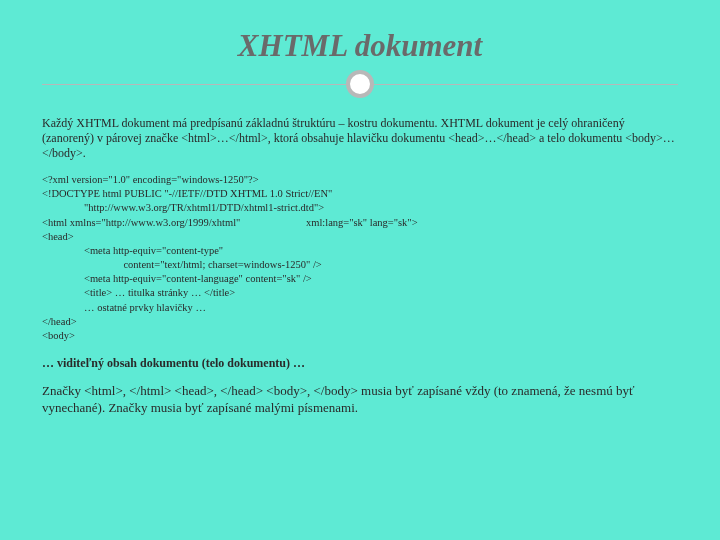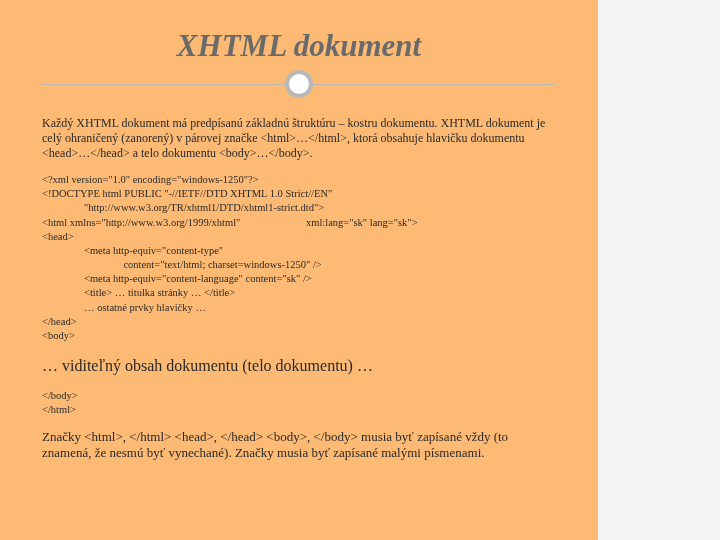--- a/index.html
+++ b/index.html
@@ -4,23 +4,23 @@
 <style>
   * { margin: 0; padding: 0; box-sizing: border-box; }
   body {
     width: 720px;
     height: 540px;
     background: #f5f5f5;
     font-family: Georgia, 'Times New Roman', serif;
     overflow: hidden;
   }
   .slide {
-    width: 598px;
+    width: 720px;
     height: 540px;
-    background: #fdba74;
+    background: #5eead4;
     position: relative;
     padding: 28px 42px 20px 42px;
   }
   .title {
     font-size: 31px;
     font-style: italic;
     font-weight: bold;
     color: #6a6a6a;
     text-align: center;
     font-family: Georgia, serif;
@@ -55,24 +55,25 @@
   }
   .code {
     font-size: 10.5px;
     line-height: 1.35;
     color: #2a2a2a;
     white-space: pre;
     font-family: Georgia, serif;
     margin-bottom: 12px;
   }
   .mid {
-    font-size: 16px;
+    font-size: 12px;
     line-height: 1.35;
     color: #2a2a2a;
     margin-bottom: 12px;
+    font-weight: bold;
   }
   .closing {
     font-size: 10.5px;
     line-height: 1.35;
     color: #2a2a2a;
     white-space: pre;
     margin-bottom: 12px;
   }
   .footer {
     font-size: 13px;
@@ -102,17 +103,15 @@
                 &lt;meta http-equiv="content-type"
                                content="text/html; charset=windows-1250" /&gt;
                 &lt;meta http-equiv="content-language" content="sk" /&gt;
                 &lt;title&gt; … titulka stránky … &lt;/title&gt;
                 … ostatné prvky hlavičky …
 &lt;/head&gt;
 &lt;body&gt;</div>
 
   <p class="mid">… viditeľný obsah dokumentu (telo dokumentu) …</p>
 
-  <div class="closing">&lt;/body&gt;
-&lt;/html&gt;</div>
 
   <p class="footer">Značky &lt;html&gt;, &lt;/html&gt; &lt;head&gt;, &lt;/head&gt; &lt;body&gt;, &lt;/body&gt; musia byť zapísané vždy (to znamená, že nesmú byť vynechané). Značky musia byť zapísané malými písmenami.</p>
 </div>
 
 </body></html>

